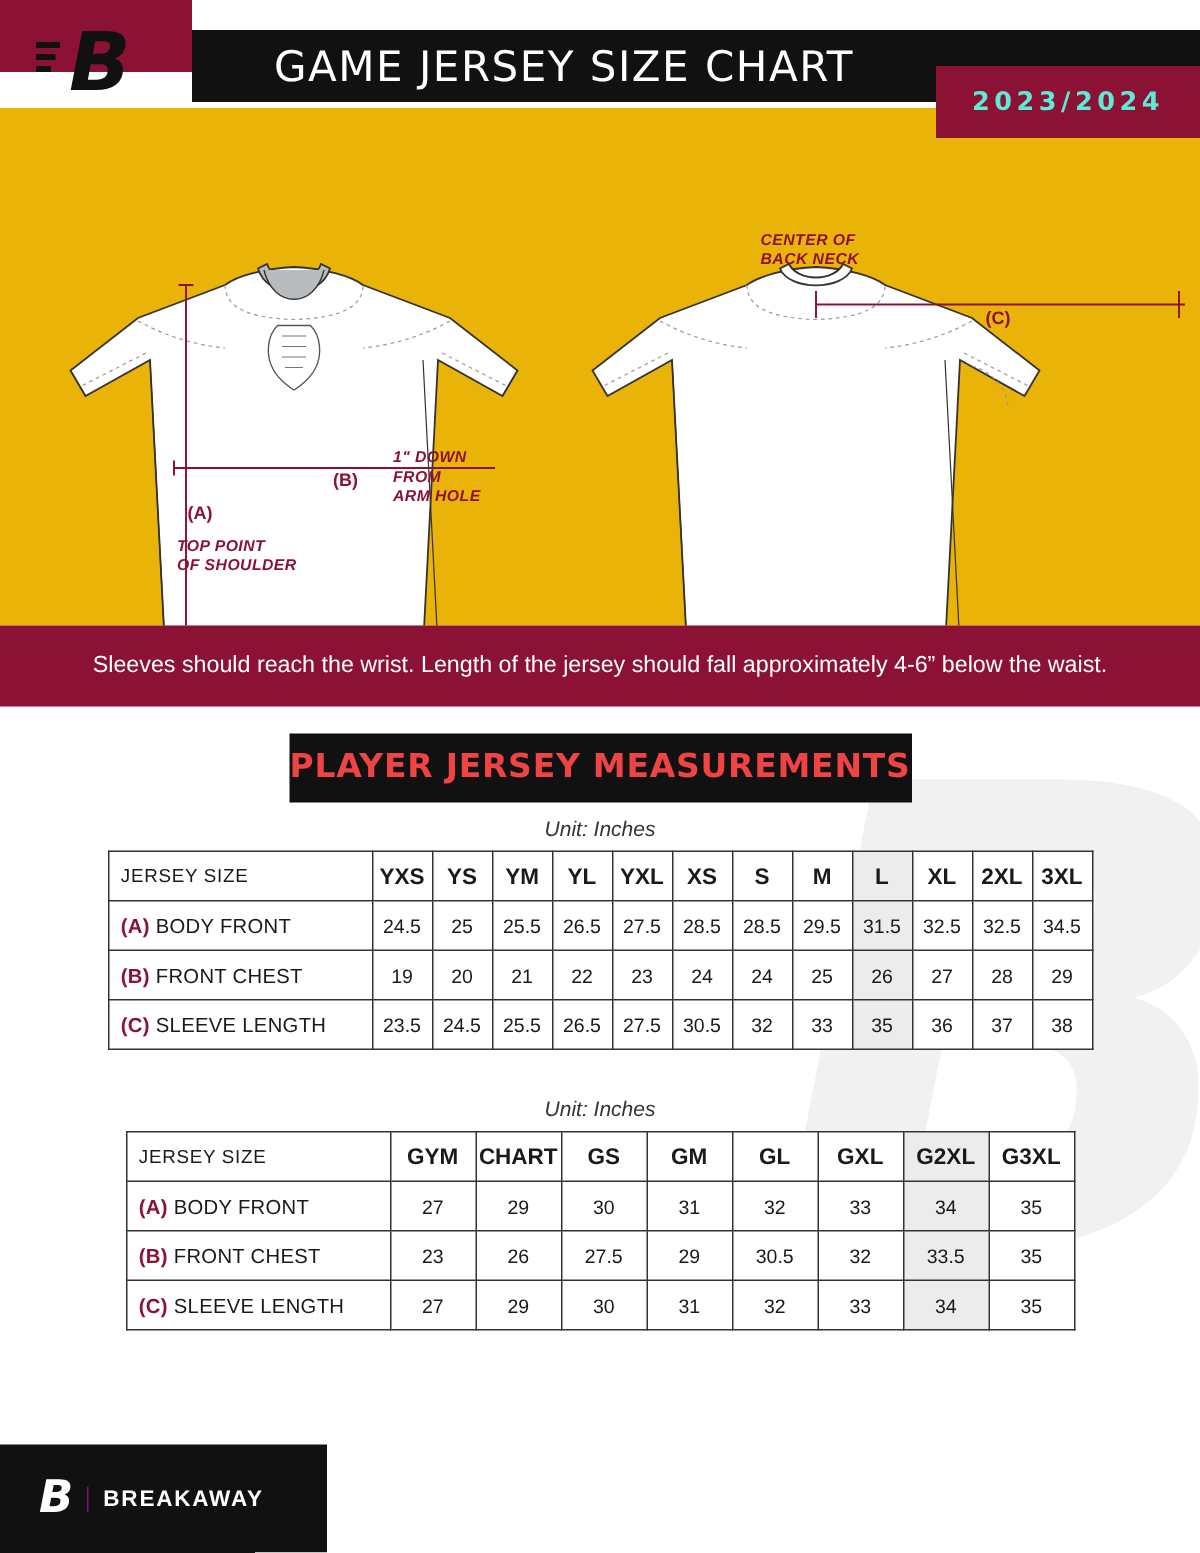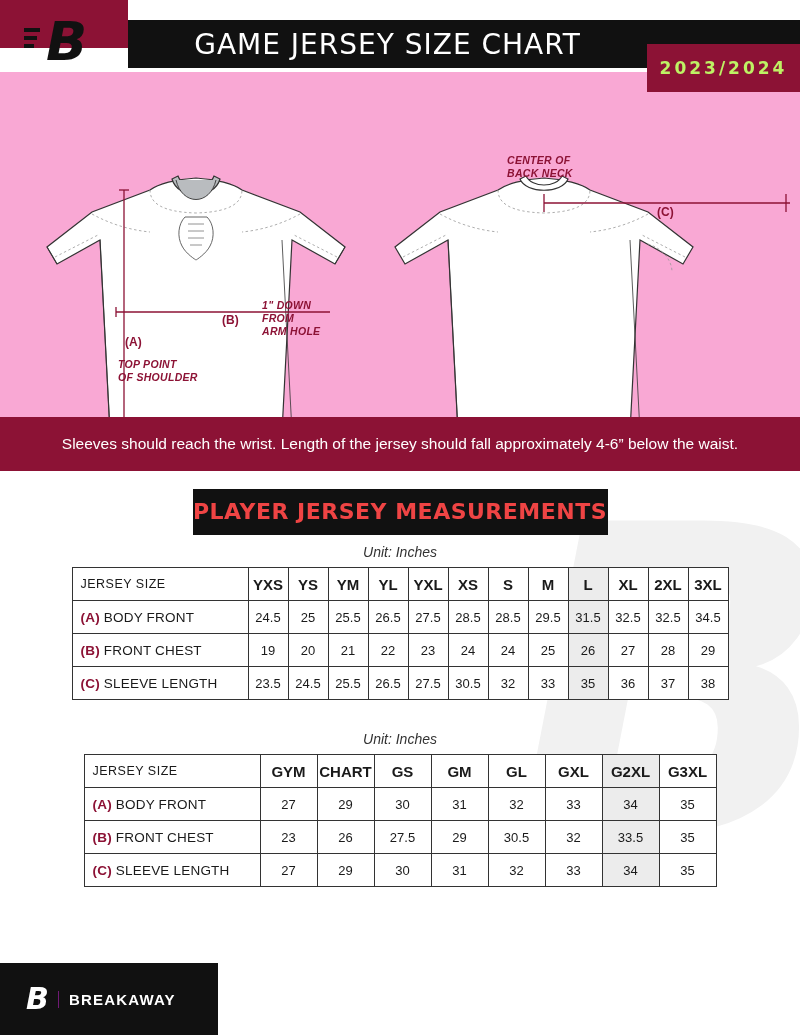--- a/index.html
+++ b/index.html
@@ -79,39 +79,39 @@
     flex: 1;
     margin: 0;
     text-align: center;
     color: #fff;
     font-size: 28px;
     font-weight: 400;
     letter-spacing: 1px;
     font-family: "DejaVu Sans", sans-serif;
   }
   .season {
-    width: 153px;
+    width: 176px;
     height: 48px;
     background: #8c1235;
-    color: #bef264;
+    color: #5eead4;
     display: flex;
     align-items: center;
     justify-content: center;
     font-size: 17px;
     font-weight: 700;
     letter-spacing: 3px;
     font-family: "DejaVu Sans", sans-serif;
     margin-top: 48px;
   }
 
   
   .diagram {
     position: relative;
     height: 345px;
-    background: #f9a8d4;
+    background: #eab308;
     z-index: 1;
   }
   .diag-label {
     position: absolute;
     font-size: 10.5px;
     font-style: italic;
     font-weight: 700;
     color: #8c1235;
     line-height: 1.25;
     letter-spacing: 0.3px;

